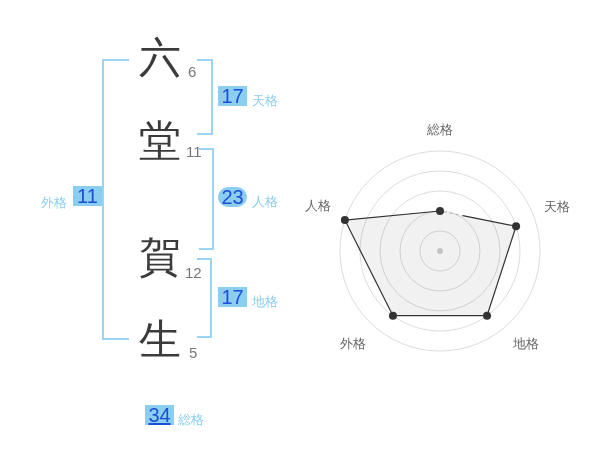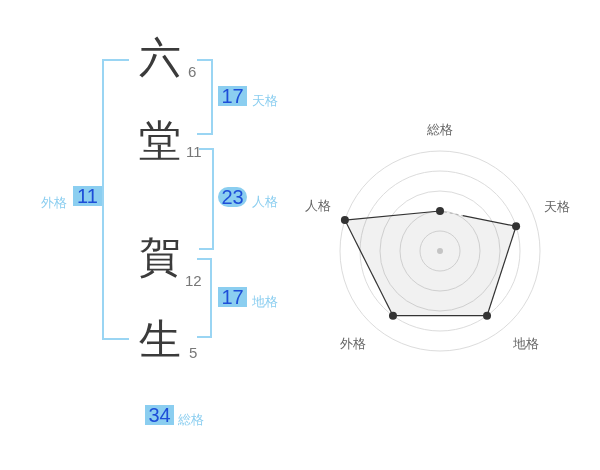--- a/index.html
+++ b/index.html
@@ -27,21 +27,21 @@
   .c3 { top: 318px; }
   
   .strokes {
     position: absolute;
     font-size: 15px;
     line-height: 15px;
     color: var(--stroke-gray, #777);
   }
   .s0 { left: 188px; top: 64px; }
   .s1 { left: 186px; top: 144px; }
-  .s2 { left: 185px; top: 265px; margin-top: 8px; }
+  .s2 { left: 185px; top: 265px; }
   .s3 { left: 189px; top: 345px; }
   
   .bracket { position: absolute; }
   .bracket-left {
     left: 102px; top: 59px; width: 25px; height: 277px;
     border: 2px solid var(--bracket-blue, #9ad5f3);
     border-right: none;
   }
   .bracket-right {
     border: 2px solid var(--bracket-blue, #9ad5f3);
@@ -56,21 +56,21 @@
     width: 29px; height: 20px;
     background: var(--badge-blue, #8bcef0);
     color: #1d4ed8;
     font-size: 20px;
     display: flex; align-items: center; justify-content: center;
   }
   .badge-ten { left: 218px; top: 86px; }
   .badge-jin { left: 218px; top: 187px; border-radius: 10px; }
   .badge-chi { left: 218px; top: 287px; }
   .badge-gai { left: 73px;  top: 186px; }
-  .badge-sou { left: 145px; top: 405px; }
+  .badge-sou { left: 145px; top: 405px; text-decoration: underline; }
   
   .kaku-label {
     position: absolute;
     font-size: 13px;
     line-height: 14px;
     color: var(--label-blue, #8bcef0);
   }
   .lbl-ten { left: 252px; top: 94px; }
   .lbl-jin { left: 252px; top: 195px; }
   .lbl-chi { left: 252px; top: 295px; }

